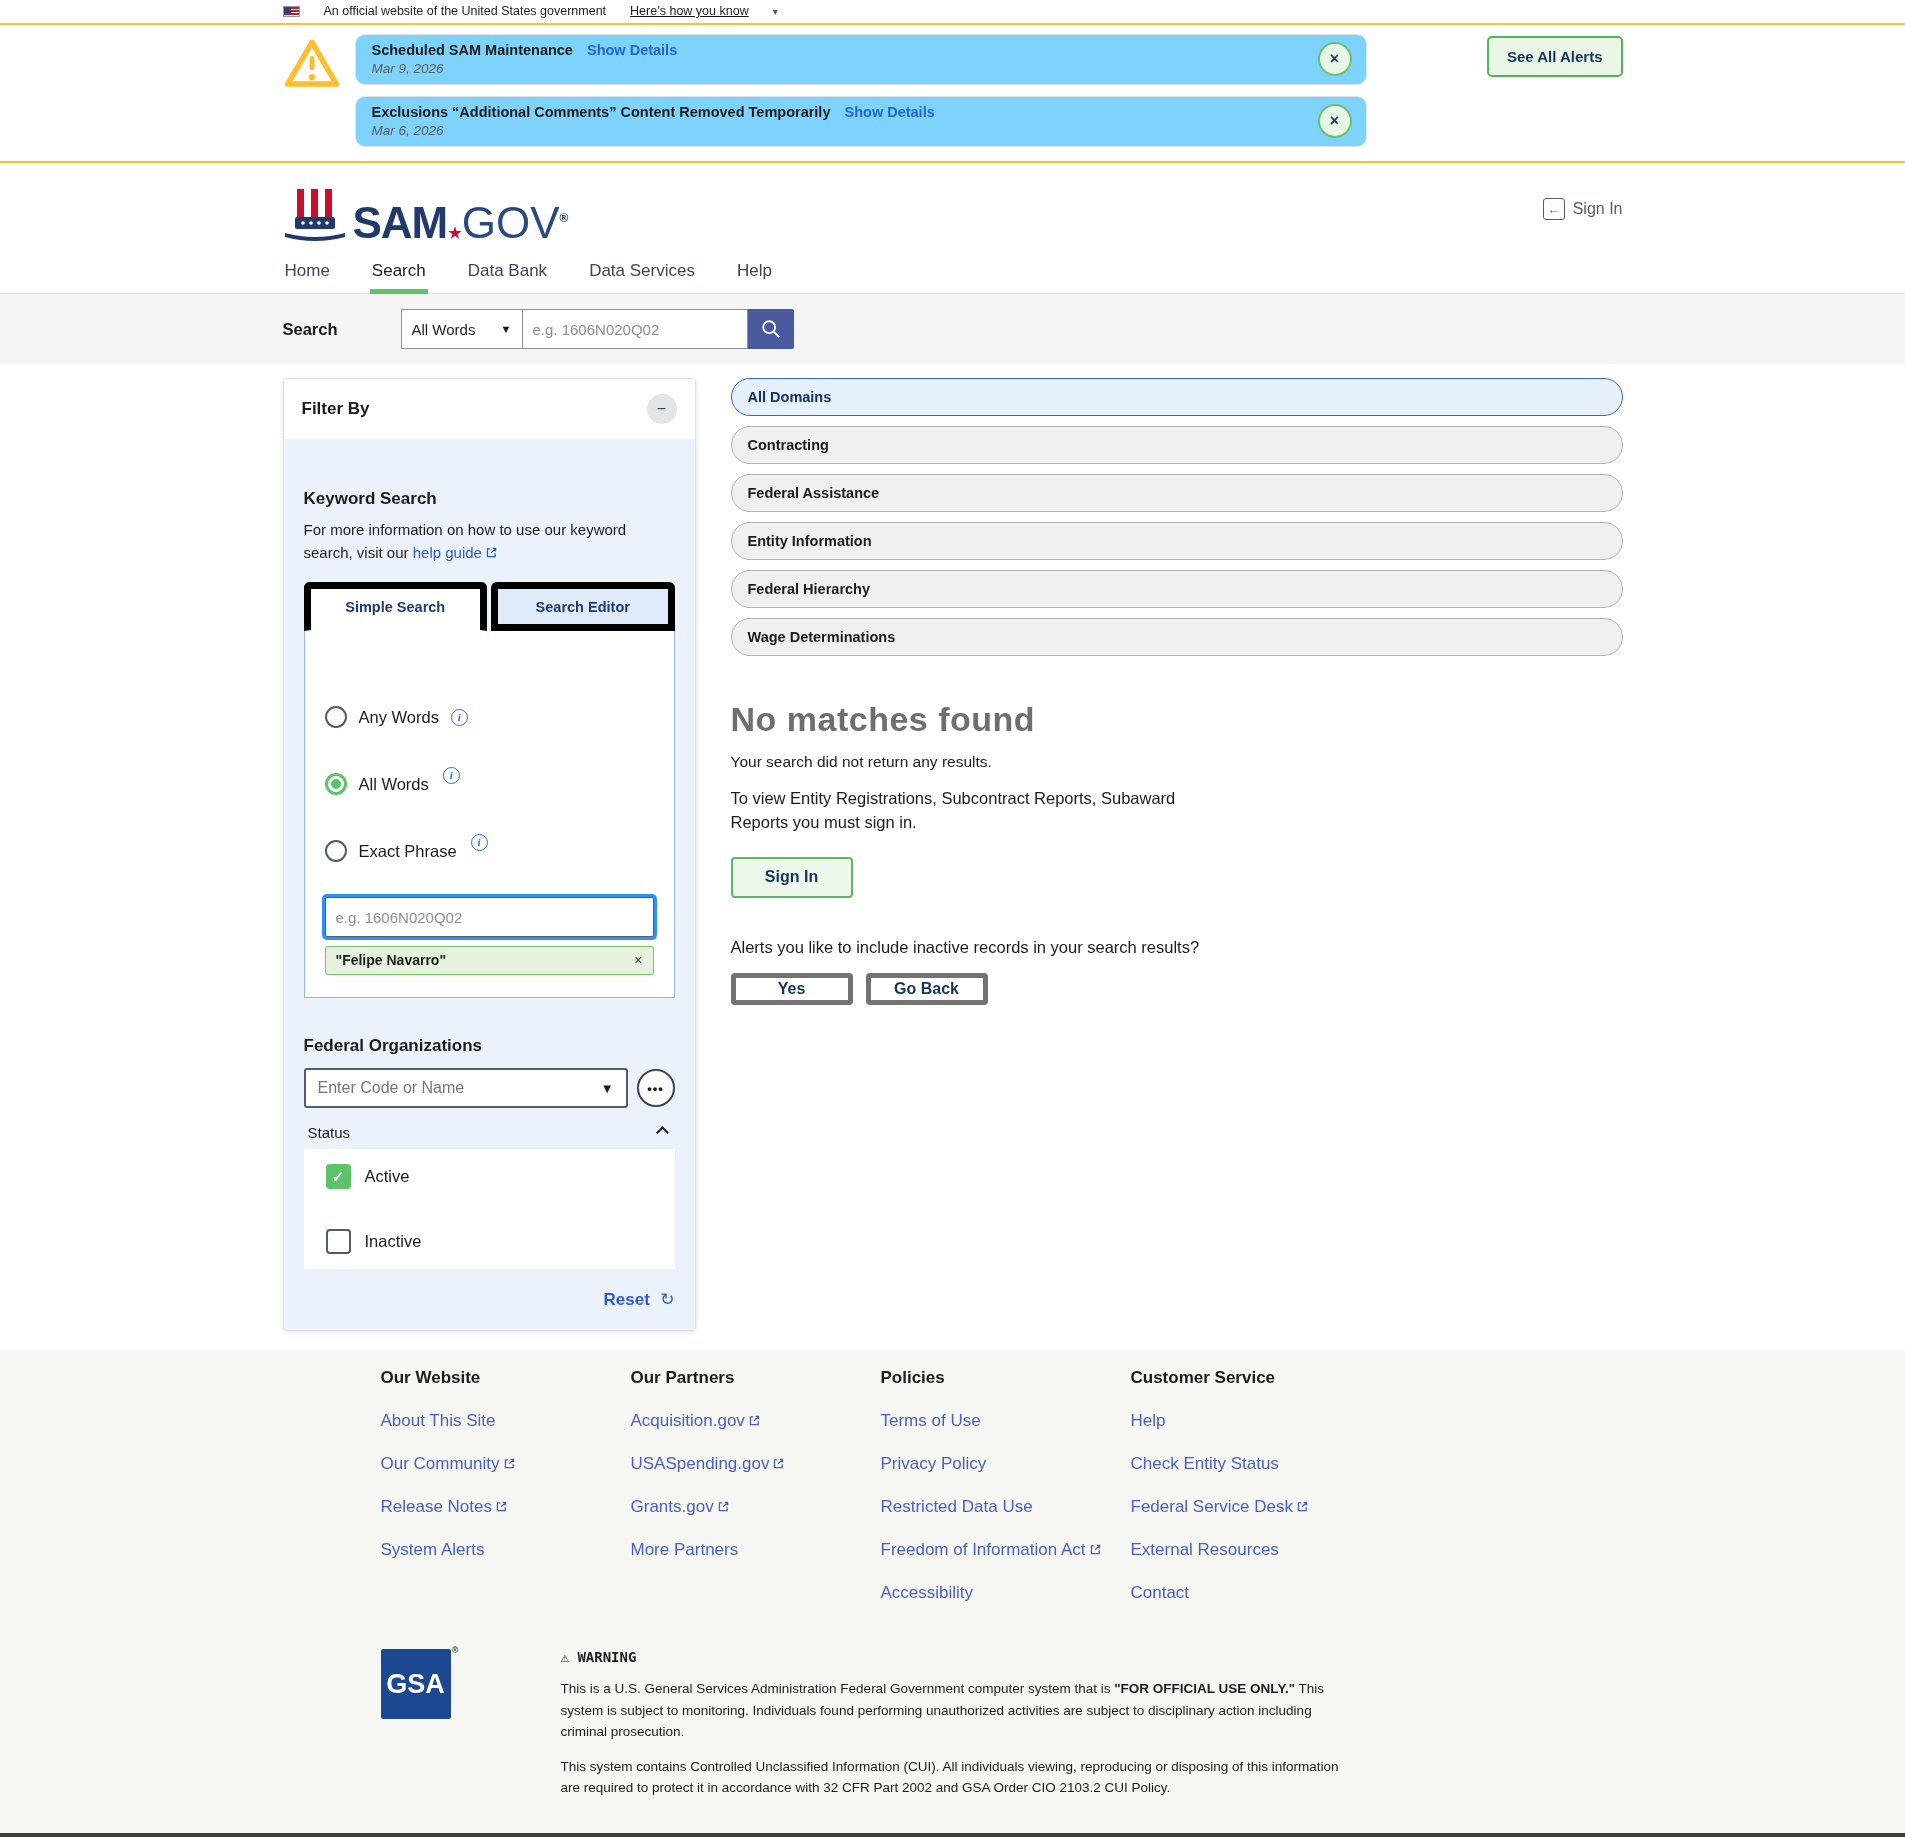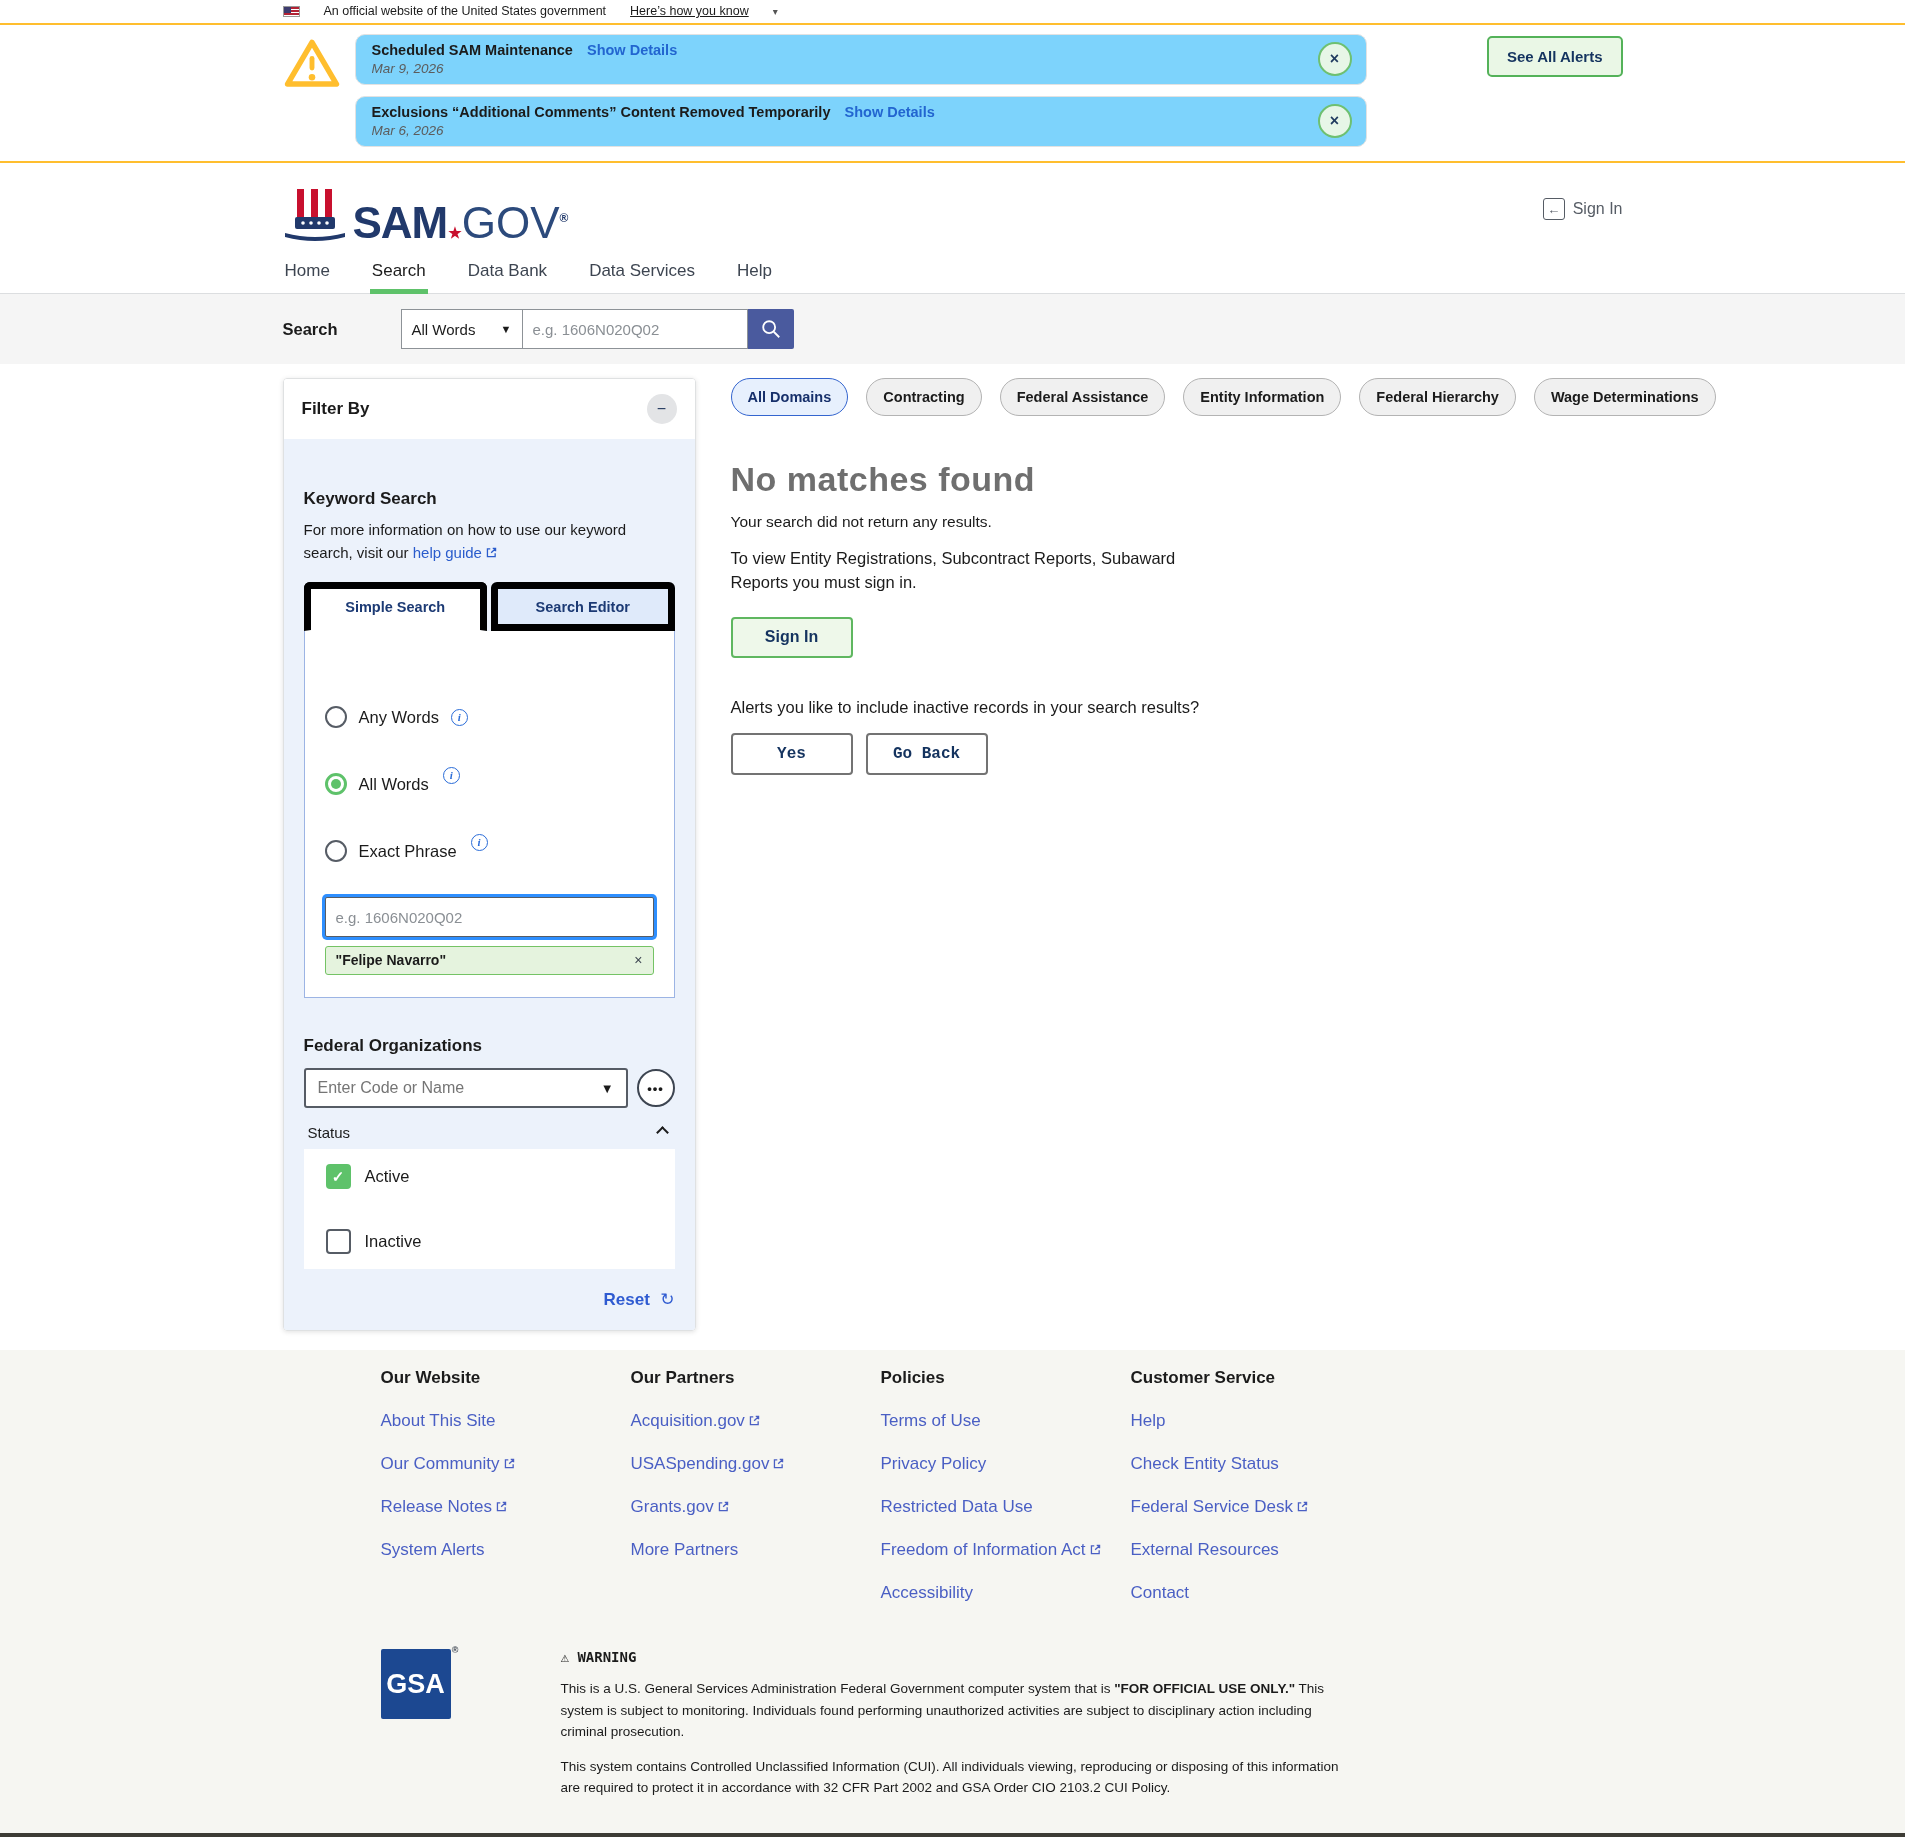--- a/index.html
+++ b/index.html
@@ -120,34 +120,34 @@
   .checkbox { width:25px; height:25px; border-radius:4px; flex:0 0 auto; }
   .checkbox.checked { background:#5ec26a; color:#fff; display:flex; align-items:center; justify-content:center; font-size:15px; font-weight:bold; }
   .checkbox.unchecked { background:#fff; border:2px solid #565c65; }
   .check-label { font-size:16.5px; color:#1b1b1b; }
   .reset-row { text-align:right; margin-top:20px; padding-bottom:4px; }
   .reset-link { color:#2f5bd1; font-weight:bold; font-size:17px; cursor:pointer; }
   .reset-icon { color:#2f5bd1; font-size:17px; margin-left:6px; }
 
   
   .results-col { margin-left:35px; flex:1; }
-  .pills { display:flex; gap:18px; }
+  .pills { display:flex; gap:10px;flex-direction:column; }
   .pill { padding:10px 16px; border-radius:22px; font-weight:bold; font-size:14.5px; color:#1b1b1b;
     background:#f0f0f0; border:1px solid #b3b3b3; cursor:pointer; white-space:nowrap; }
   .pill.active { background:#e7f0fd; border:1px solid #3465cf; color:#17306b; }
   .nm-title { margin-top:44px; font-size:34px; font-weight:bold; color:#6f6f6f; letter-spacing:0.5px; }
   .nm-message { margin-top:14px; font-size:15.5px; color:#1b1b1b; }
   .nm-note { margin-top:16px; width:505px; font-size:16.5px; color:#1b1b1b; line-height:1.45; }
   .btn-green { margin-top:22px; width:122px; height:41px; background:#eef8ea; border:2px solid #5fb760;
     border-radius:4px; font-weight:bold; font-size:16px; color:#14335f; cursor:pointer;
     font-family:"Liberation Sans",sans-serif; }
   .nm-question { margin-top:40px; font-size:16.5px; color:#1b1b1b; }
   .btn-row { display:flex; gap:13px; margin-top:16px; }
-  .btn-outline { width:122px; height:42px; background:#fff; border:2px solid #737373; border-radius:4px;
-    font-weight:bold; font-size:16px; color:#14335f; cursor:pointer; font-family:Liberation Mono, monospace; }
+  .btn-outline { width:122px; height:32px; background:#fff; border:5px solid #737373; border-radius:4px;
+    font-weight:bold; font-size:16px; color:#14335f; cursor:pointer; font-family:Liberation Sans, sans-serif; }
 
   
   .site-footer { background:#f6f6f2; padding:18px 0 34px; }
   .footer-cols { display:flex; padding-left:195px; }
   .fcol { width:250px; }
   .fcol h4 { font-size:17px; color:#1b1b1b; margin-bottom:2px; }
   .fcol ul { list-style:none; }
   .fcol li { margin-top:23px; font-size:17px; }
   .fcol li a { color:#4a5fc4; text-decoration:none; cursor:pointer;text-align:center; }
   .gsa-row { display:flex; padding-left:195px; margin-top:46px; align-items:flex-start; }

